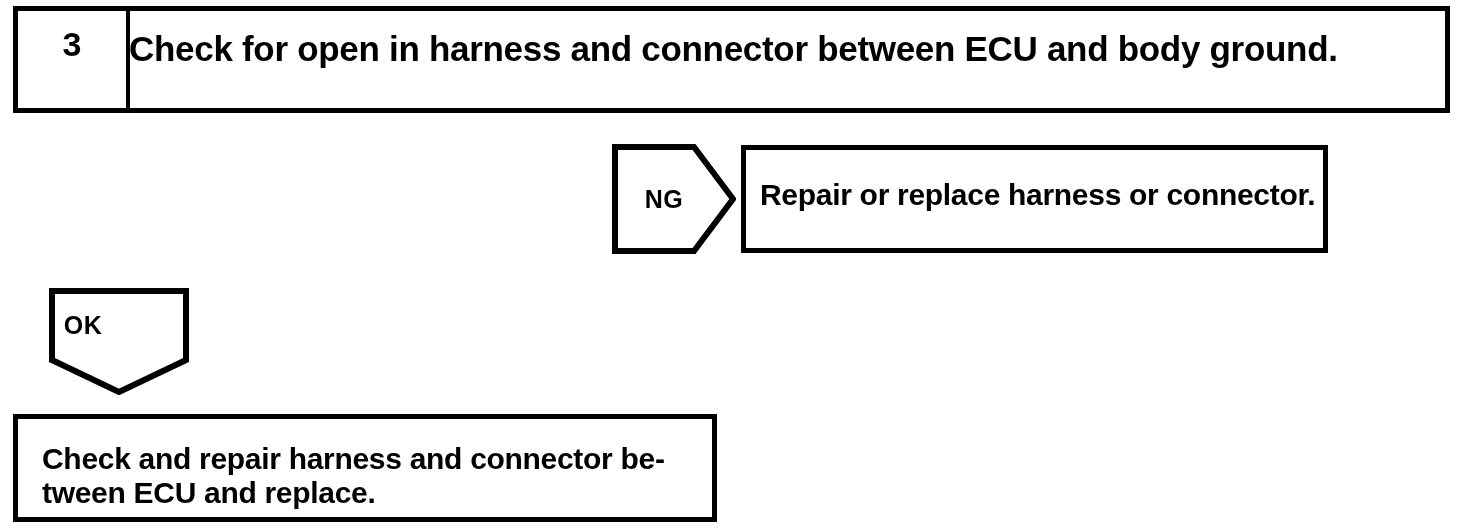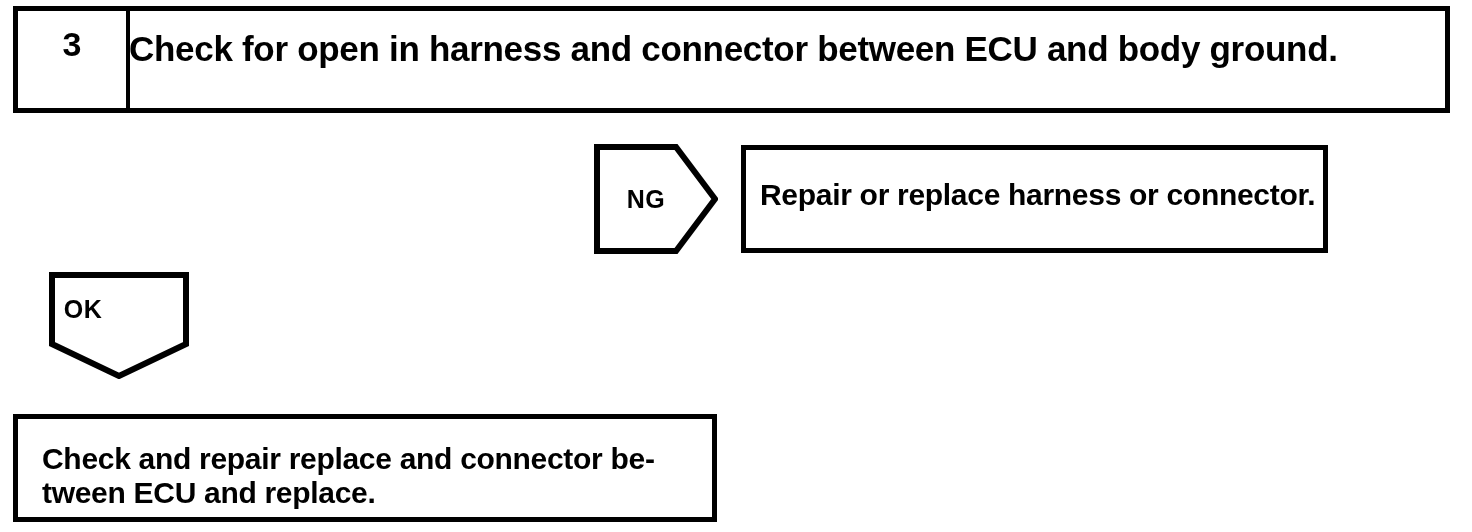--- a/index.html
+++ b/index.html
@@ -55,21 +55,21 @@
     font-size: 35px;
     font-weight: bold;
     line-height: 1.14;
     letter-spacing: -0.3px;
     white-space: nowrap;
   }
 
   
   .ng-arrow {
     position: absolute;
-    left: 594px;
+    left: 612px;
     top: 144px;
     width: 124px;
     height: 104px;
   }
   .ng-arrow svg {
     display: block;
     width: 124px;
     height: 110px;
   }
   .ng-label {
@@ -106,21 +106,21 @@
     font-weight: bold;
     line-height: 1.14;
     letter-spacing: -0.3px;
     white-space: nowrap;
   }
 
   
   .ok-arrow {
     position: absolute;
     left: 13px;
-    top: 272px;
+    top: 288px;
     width: 140px;
     height: 107px;
     padding-left: 36px;
   }
   .ok-arrow svg {
     display: block;
     width: 140px;
     height: 107px;
   }
   .ok-label {
@@ -188,18 +188,18 @@
 
   <div class="ok-arrow">
     <svg viewBox="0 0 140 107" xmlns="http://www.w3.org/2000/svg">
       <polygon points="3,3 137,3 137,72 70,104 3,72" fill="#ffffff" stroke="#000000" stroke-width="6" stroke-linejoin="miter"></polygon>
     </svg>
     <span class="ok-label">OK</span>
   </div>
 
   <div class="result-box">
     <div class="result-text">
-      <span class="line">Check and repair replace and connector be-</span>
+      <span class="line">Check and repair harness and connector be-</span>
       <span class="line">tween ECU and replace.</span>
     </div>
   </div>
 
 </div>
 
 </body></html>

